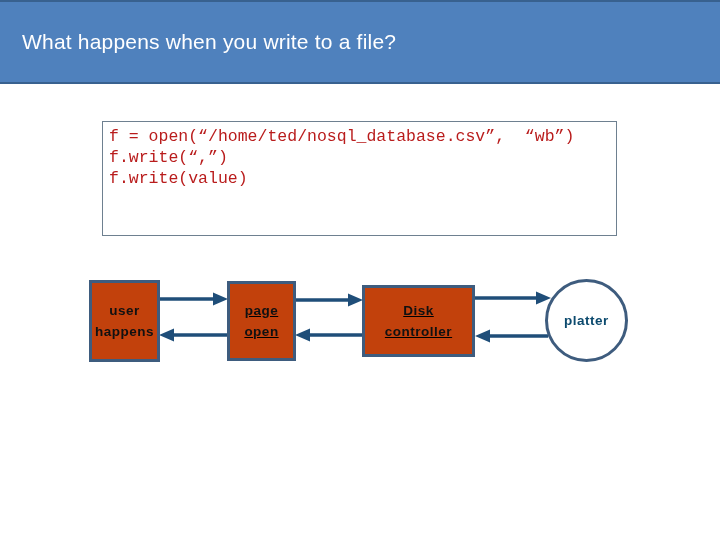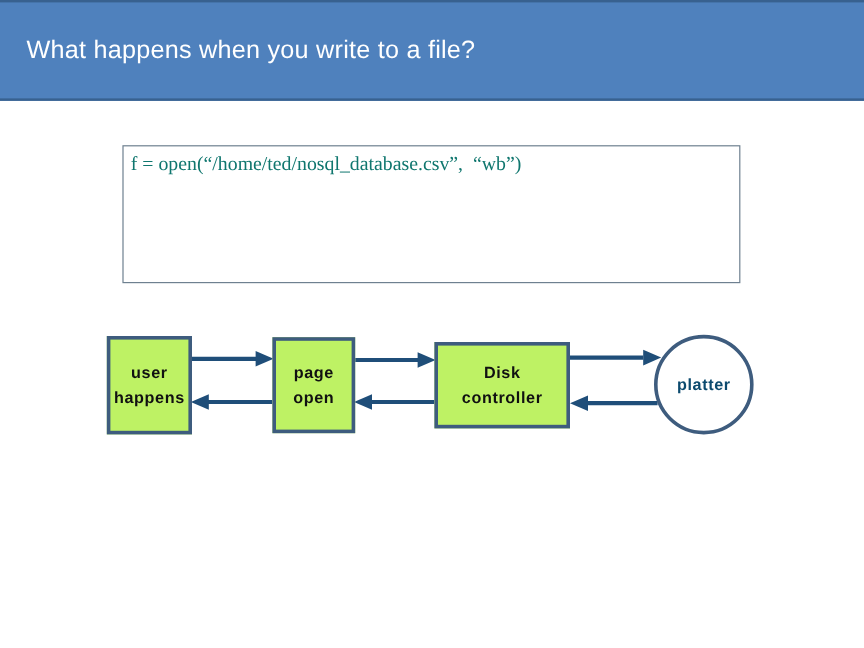--- a/index.html
+++ b/index.html
@@ -39,50 +39,50 @@
     left: 102px;
     top: 121px;
     width: 515px;
     height: 115px;
     box-sizing: border-box;
     background: #ffffff;
     border: 1px solid #6e8090;
     padding: 4px 0 0 6px;
   }
   .code-line {
-    font-family: Liberation Serif, serif;
+    font-family: Liberation Mono, monospace;
     font-size: 16.5px;
     line-height: 21px;
-    color: #0f766e;
+    color: #b91c1c;
     white-space: pre;
   }
 
   
   .diagram-box {
     position: absolute;
     box-sizing: border-box;
-    background: #bef264;
+    background: #c2410c;
     border: 3px solid #3e5c7e;
     display: flex;
     flex-direction: column;
     align-items: center;
     justify-content: center;
     z-index: 2;
   }
   .diagram-box .node-label {
     font-size: 13.5px;
     font-weight: 700;
     color: #111111;
     line-height: 21px;
     letter-spacing: 0.5px;
     white-space: nowrap;
   }
   #node-user-buffer   { left: 89px;  top: 280px; width: 71px;  height: 82px; }
-  #node-page-cache    { left: 227px; top: 281px; width: 69px;  height: 80px; }
-  #node-disk-controller { left: 362px; top: 285px; width: 113px; height: 72px; }
+  #node-page-cache    { left: 227px; top: 281px; width: 69px;  height: 80px; text-decoration: underline; }
+  #node-disk-controller { left: 362px; top: 285px; width: 113px; height: 72px; text-decoration: underline; }
   #node-platter {
     position: absolute;
     left: 545px; top: 279px;
     width: 83px; height: 83px;
     box-sizing: border-box;
     background: #ffffff;
     border: 3px solid #3e5c7e;
     border-radius: 50%;
     display: flex;
     align-items: center;
@@ -110,20 +110,22 @@
 <body>
 
 <div id="slide">
 
   <div id="title-bar">
     <div class="title">What happens when you write to a file?</div>
   </div>
 
   <div id="code-block">
     <div class="code-line">f = open(“/home/ted/nosql_database.csv”,  “wb”)</div>
+    <div class="code-line">f.write(“,”)</div>
+    <div class="code-line">f.write(value)</div>
   </div>
 
   <div>
 
     <div id="node-user-buffer" class="diagram-box">
       <span class="node-label">user</span>
       <span class="node-label">happens</span>
     </div>
 
     <div id="node-page-cache" class="diagram-box">

